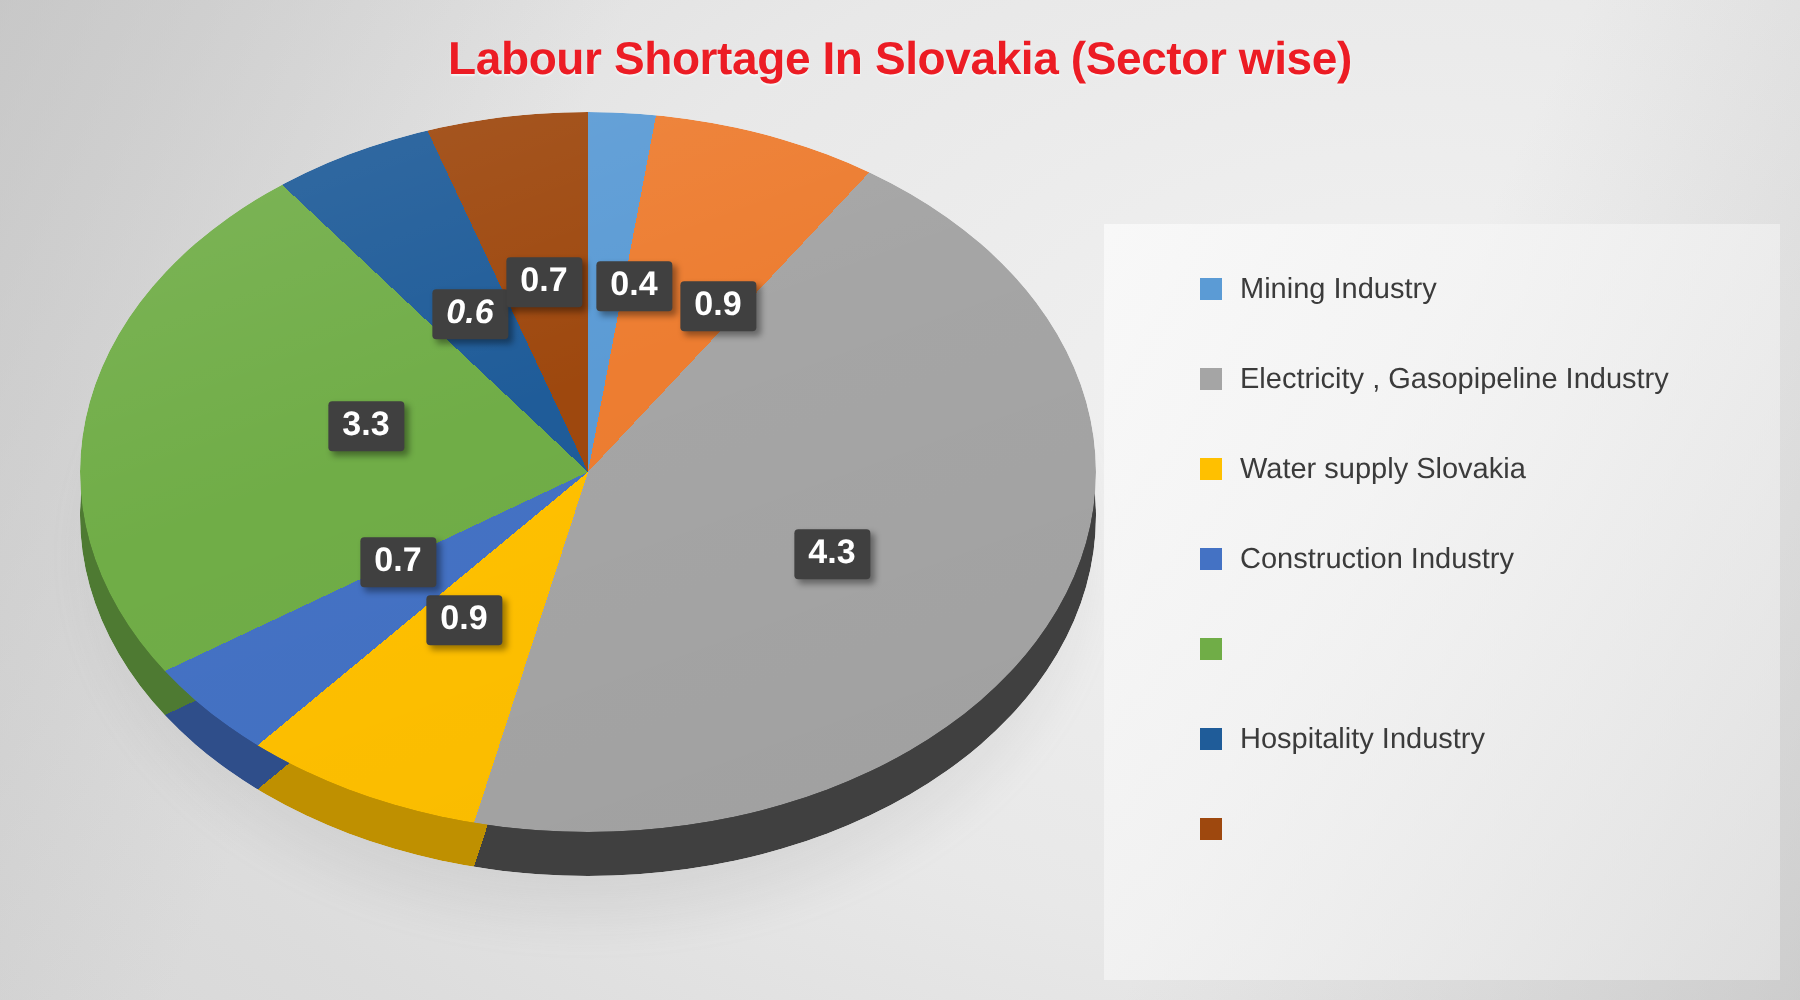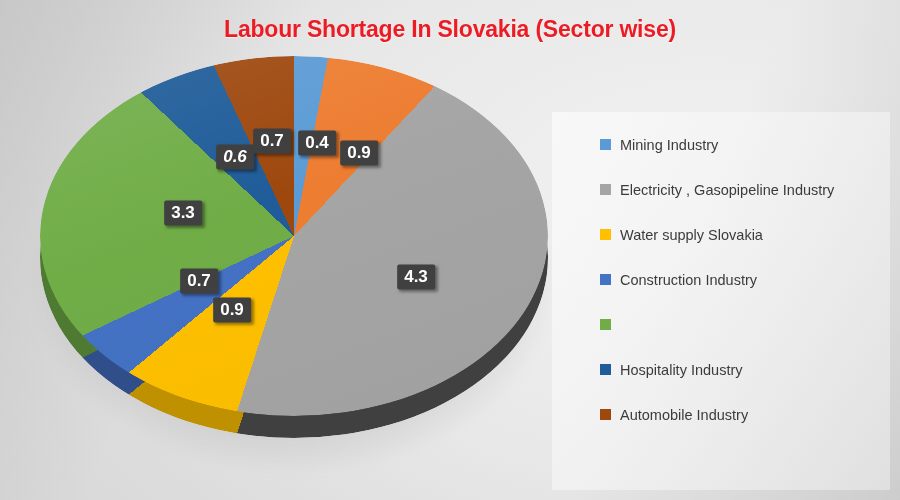--- a/index.html
+++ b/index.html
@@ -207,17 +207,16 @@
       </div>
       <div class="legend-item">
         <span class="legend-swatch" style="background: rgb(112, 173, 71);"></span>
       </div>
       <div class="legend-item">
         <span class="legend-swatch" style="background: rgb(31, 92, 153);"></span>
         <span class="legend-label">Hospitality Industry</span>
       </div>
       <div class="legend-item">
         <span class="legend-swatch" style="background: rgb(158, 72, 14);"></span>
-        <span class="legend-label">Automobile Industry</span>
       </div>
     </div>
 
 </div>
 
 </body></html>

